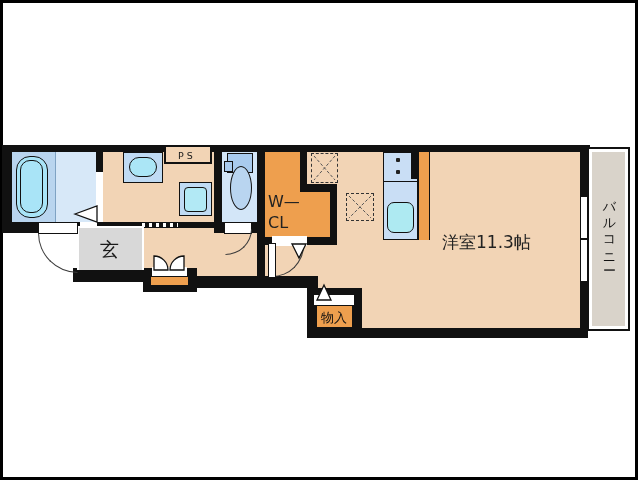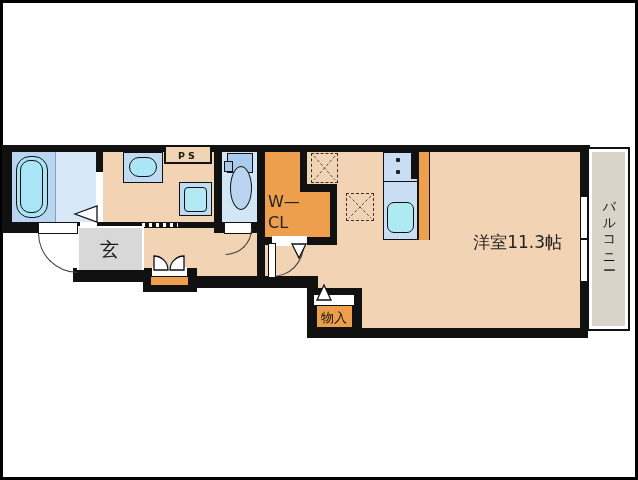--- a/index.html
+++ b/index.html
@@ -73,21 +73,21 @@
 
   <div class="px" style="left:16px;top:156px;width:32px;height:62px;background:#a9e4f7;border:1.5px solid #111;border-radius:14px;">
     <div class="px" style="left:3px;top:3px;width:23px;height:53px;border:1px solid #111;border-radius:10px;"></div>
   </div>
 
   <div class="px" style="left:123px;top:152px;width:40px;height:31px;background:#c0dbf4;border:1px solid #111;"></div>
   <div class="px" style="left:129px;top:157px;width:28px;height:20px;background:#abe6f6;border:1.2px solid #111;border-radius:10px;"></div>
   <div class="px" style="left:179px;top:182px;width:33px;height:34px;background:#c0dbf4;border:1px solid #111;"></div>
   <div class="px" style="left:184px;top:187px;width:23px;height:25px;background:#b2e9f5;border:1px solid #111;border-radius:4px;"></div>
   <div class="px" style="left:164px;top:145px;width:48px;height:19px;background:#f2d4b5;border:2px solid #111;"></div>
-  <div class="label" style="left:178px;top:150px;font-size:9.5px;font-weight:bold;letter-spacing:3px;">PS</div>
+  <div class="label" style="left:178px;top:150px;font-size:9.5px;font-weight:normal;letter-spacing:3px;">PS</div>
 
   <div class="px" style="left:227px;top:153px;width:26px;height:20px;background:#a9cbee;border:1px solid #111;"></div>
   <div class="px" style="left:224px;top:161px;width:9px;height:11px;background:#a9cbee;border:1px solid #111;"></div>
   <div class="px" style="left:230px;top:166px;width:22px;height:44px;background:#b9d5f0;border:1.2px solid #111;border-radius:50%;"></div>
 
   <div class="label" style="left:268px;top:192px;font-size:16px;color:#222;">W—</div>
   <div class="label" style="left:268px;top:213px;font-size:16px;color:#222;">CL</div>
 
   <div class="px" style="left:383px;top:152px;width:35px;height:88px;background:#c9def5;border:1px solid #111;"></div>
   <div class="px" style="left:383px;top:181px;width:35px;height:1px;background:#111;"></div>
@@ -102,21 +102,21 @@
 
   <div class="px orange" style="left:316px;top:305px;width:37px;height:23px;border:1.5px solid #111;"></div>
   <div class="label" style="left:321px;top:309px;font-size:13px;color:#111;">物入</div>
   <div class="px orange" style="left:150px;top:276px;width:39px;height:10px;border:1px solid #111;"></div>
 
   <div class="px" style="left:580px;top:197px;width:8px;height:84px;background:#fff;border-left:1px solid #111;border-right:1px solid #111;"></div>
   <div class="px" style="left:580px;top:238px;width:8px;height:2px;background:#111;"></div>
   <div class="px" style="left:587px;top:147px;width:43px;height:184px;background:#d9d3ca;border:2px solid #111;box-shadow:inset 0 0 0 3px #fff;"></div>
   <div class="label vtext" style="left:600px;top:192px;height:110px;font-size:13px;letter-spacing:3px;color:#111;">バルコニー</div>
 
-  <div class="label" style="left:442px;top:231px;width:120px;text-align:right;font-size:17px;color:#222;">洋室11.3帖</div>
+  <div class="label" style="left:442px;top:231px;width:120px;text-align:left;font-size:17px;color:#222;">洋室11.3帖</div>
 
   <svg class="overlay" width="638" height="480" viewBox="0 0 638 480">
     <polygon points="75,214 97,206 97,222" fill="#fff" stroke="#111" stroke-width="1.3"></polygon>
     <polygon points="292,244 306,244 299,258" fill="#fff" stroke="#111" stroke-width="1.3"></polygon>
     <polygon points="317,300 331,300 324,285" fill="#fff" stroke="#111" stroke-width="1.3"></polygon>
     <path d="M154,270 L154,256 A14,14 0 0 1 168,270 Z" fill="#fff" stroke="#111" stroke-width="1.3"></path>
     <path d="M184,270 L184,256 A14,14 0 0 0 170,270 Z" fill="#fff" stroke="#111" stroke-width="1.3"></path>
     <line x1="314" y1="156" x2="335" y2="180" stroke="#555" stroke-width="1" stroke-dasharray="3,2"></line>
     <line x1="335" y1="156" x2="314" y2="180" stroke="#555" stroke-width="1" stroke-dasharray="3,2"></line>
     <line x1="349" y1="196" x2="371" y2="218" stroke="#555" stroke-width="1" stroke-dasharray="3,2"></line>

